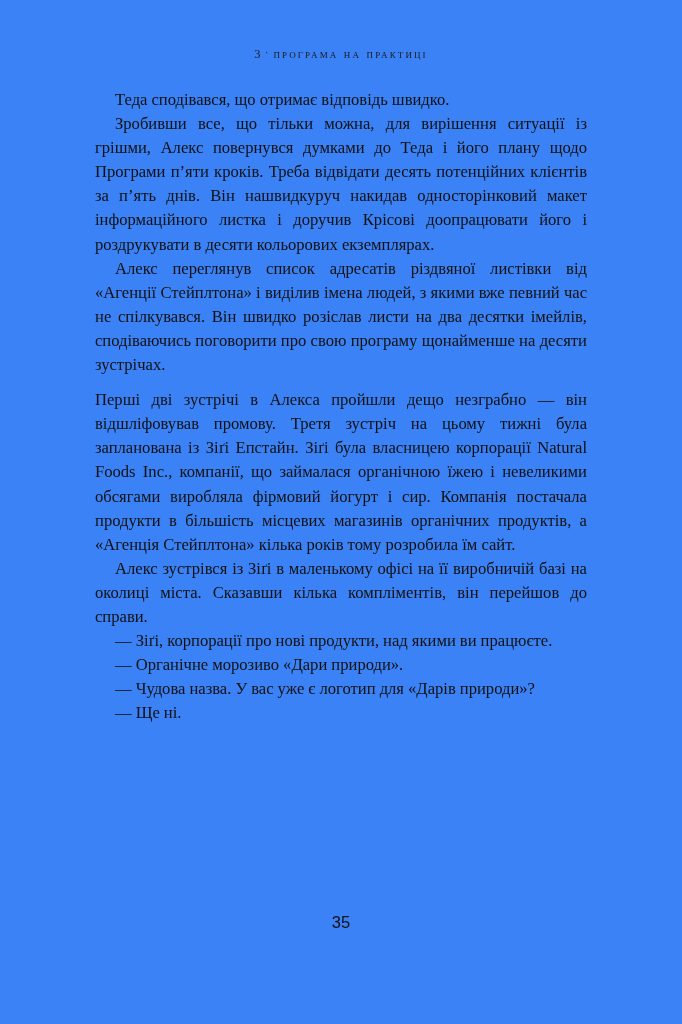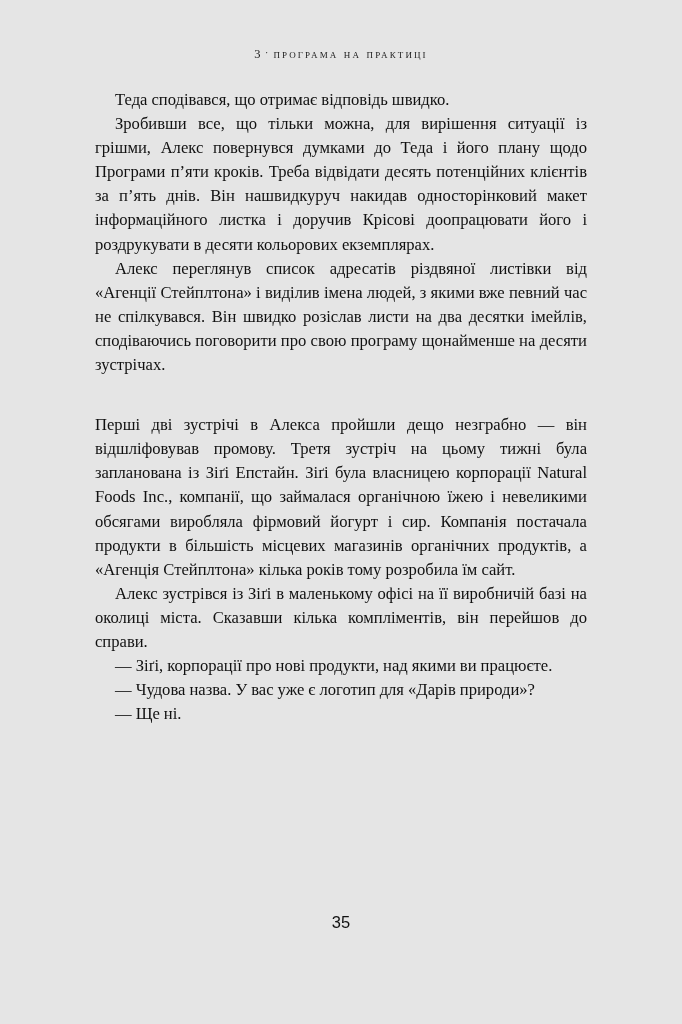--- a/index.html
+++ b/index.html
@@ -12,21 +12,21 @@
     height: 1024px;
     position: relative;
     font-family: "Liberation Serif", "DejaVu Serif", serif;
     color: #111111;
     overflow: hidden;
   }
 
   .page {
     position: absolute;
     inset: 0;
-    background: #e5e5e5;
+    background: #3b82f6;
   }
 
   
   .running-head {
     position: absolute;
     top: 46px;
     left: 95px;
     width: 492px;
     text-align: center;
     white-space: nowrap;
@@ -66,21 +66,21 @@
     line-height: 24.1px;
     text-align: justify;
     text-indent: 20px;
     hyphens: manual;
     word-spacing: -0.1px;
   }
   p.para.noindent {
     text-indent: 0;
   }
   p.para.spacer-before {
-    margin-top: 36px;
+    margin-top: 11px;
   }
 
   
   .folio {
     position: absolute;
     left: 95px;
     width: 492px;
     top: 912px;
     text-align: center;
     font-family: "Liberation Sans", "DejaVu Sans", sans-serif;
@@ -98,19 +98,20 @@
     <span class="folio-num">3</span><span class="sep">·</span><span class="head-title">Програма на практиці</span>
   </div>
 
   <div class="textblock">
       <p class="para">Теда сподівався, що отримає відповідь швидко.</p>
       <p class="para">Зробивши все, що тільки можна, для вирішення ситуації із грішми, Алекс повернувся думками до Теда і його плану щодо Програми п’яти кроків. Треба відвідати десять потенційних клієнтів за п’ять днів. Він нашвидкуруч накидав односторінковий макет інформаційного листка і доручив Крісові доопрацювати його і роздрукувати в десяти кольорових екземплярах.</p>
       <p class="para">Алекс переглянув список адресатів різдвяної листівки від «Агенції Стейплтона» і виділив імена людей, з якими вже певний час не спілкувався. Він швидко розіслав листи на два десятки імейлів, сподіваючись поговорити про свою програму щонайменше на десяти зустрічах.</p>
       <p class="para noindent spacer-before">Перші дві зустрічі в Алекса пройшли дещо незграбно — він відшліфовував промову. Третя зустріч на цьому тижні була запланована із Зіґі Епстайн. Зіґі була власницею корпорації Natural Foods Inc., компанії, що займалася органічною їжею і невеликими обсягами виробляла фірмовий йогурт і сир. Компанія постачала продукти в більшість місцевих магазинів органічних продуктів, а «Агенція Стейплтона» кілька років тому розробила їм сайт.</p>
       <p class="para">Алекс зустрівся із Зіґі в маленькому офісі на її виробничій базі на околиці міста. Сказавши кілька компліментів, він перейшов до справи.</p>
       <p class="para">— Зіґі, корпорації про нові продукти, над якими ви працюєте.</p>
+      <p class="para">— Органічне морозиво «Дари природи».</p>
       <p class="para">— Чудова назва. У вас уже є логотип для «Дарів природи»?</p>
       <p class="para">— Ще ні.</p>
     </div>
 
   <div class="folio">35</div>
 
 </div>
 
 </body></html>

